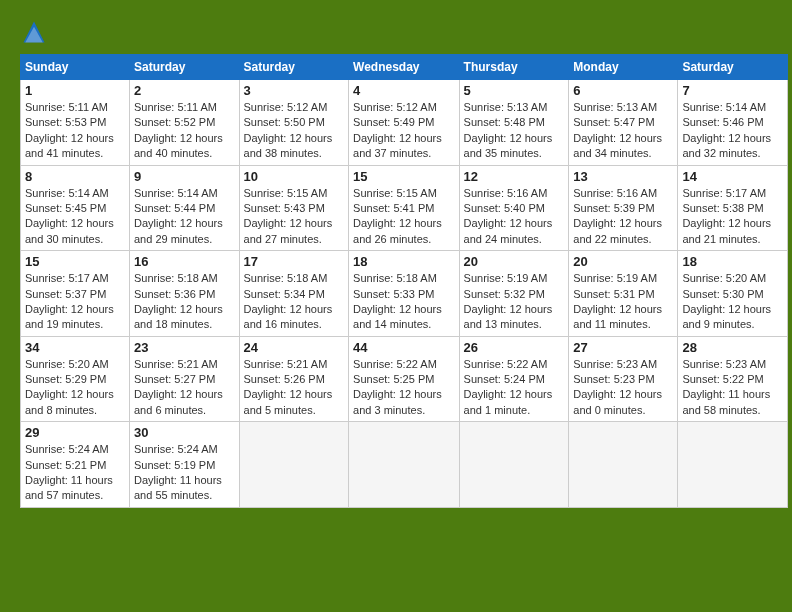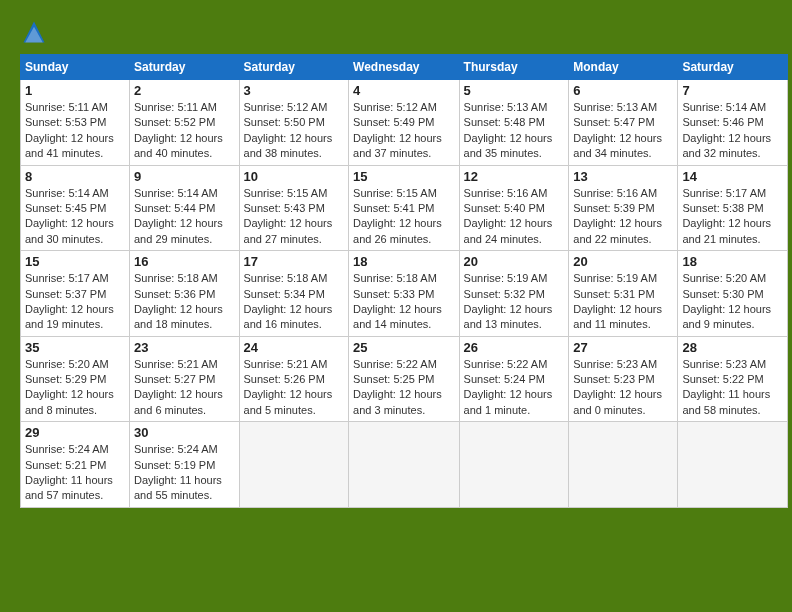--- a/index.html
+++ b/index.html
@@ -211,33 +211,33 @@
             <span class="day-num">20</span>
             <div class="day-info">Sunrise: 5:19 AM<br>Sunset: 5:31 PM<br>Daylight: 12 hours<br>and 11 minutes.</div>
           </td>
           <td>
             <span class="day-num">18</span>
             <div class="day-info">Sunrise: 5:20 AM<br>Sunset: 5:30 PM<br>Daylight: 12 hours<br>and 9 minutes.</div>
           </td>
         </tr>
         <tr>
           <td>
-            <span class="day-num">35</span>
+            <span class="day-num">34</span>
             <div class="day-info">Sunrise: 5:20 AM<br>Sunset: 5:29 PM<br>Daylight: 12 hours<br>and 8 minutes.</div>
           </td>
           <td>
             <span class="day-num">23</span>
             <div class="day-info">Sunrise: 5:21 AM<br>Sunset: 5:27 PM<br>Daylight: 12 hours<br>and 6 minutes.</div>
           </td>
           <td>
             <span class="day-num">24</span>
             <div class="day-info">Sunrise: 5:21 AM<br>Sunset: 5:26 PM<br>Daylight: 12 hours<br>and 5 minutes.</div>
           </td>
           <td>
-            <span class="day-num">25</span>
+            <span class="day-num">44</span>
             <div class="day-info">Sunrise: 5:22 AM<br>Sunset: 5:25 PM<br>Daylight: 12 hours<br>and 3 minutes.</div>
           </td>
           <td>
             <span class="day-num">26</span>
             <div class="day-info">Sunrise: 5:22 AM<br>Sunset: 5:24 PM<br>Daylight: 12 hours<br>and 1 minute.</div>
           </td>
           <td>
             <span class="day-num">27</span>
             <div class="day-info">Sunrise: 5:23 AM<br>Sunset: 5:23 PM<br>Daylight: 12 hours<br>and 0 minutes.</div>
           </td>

